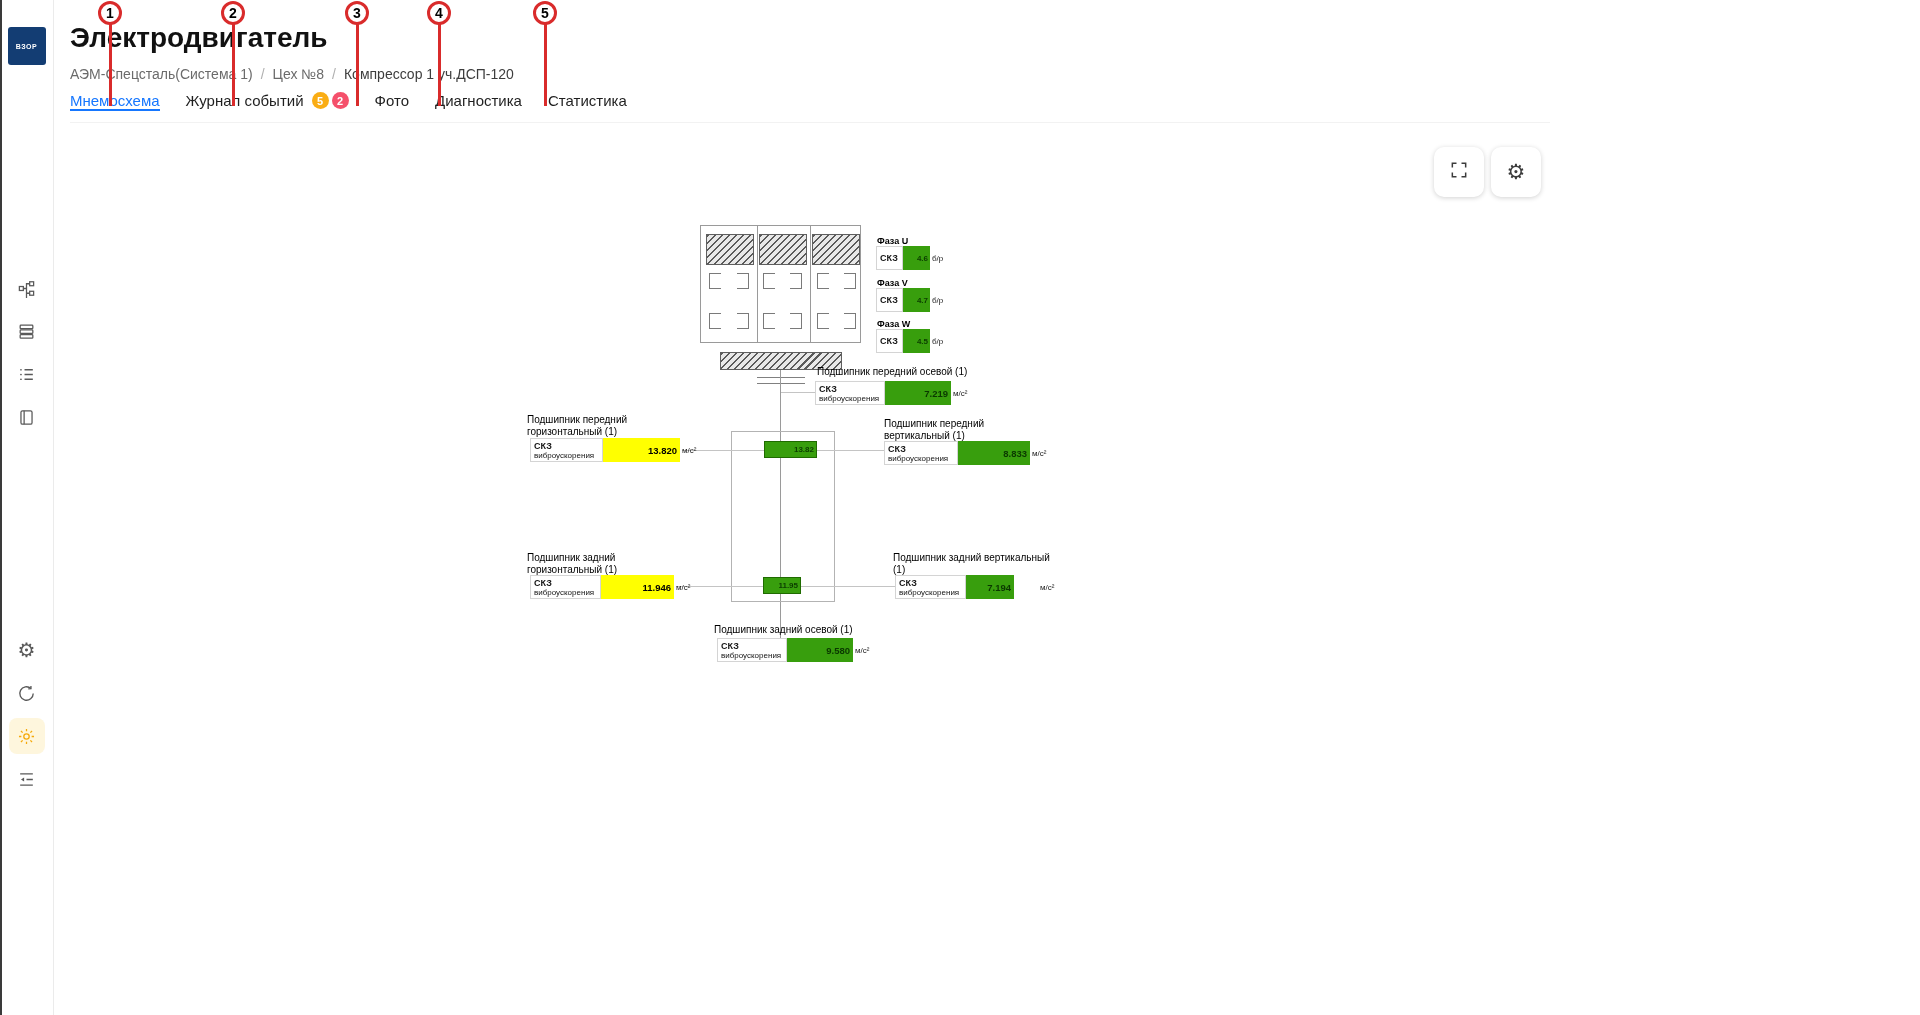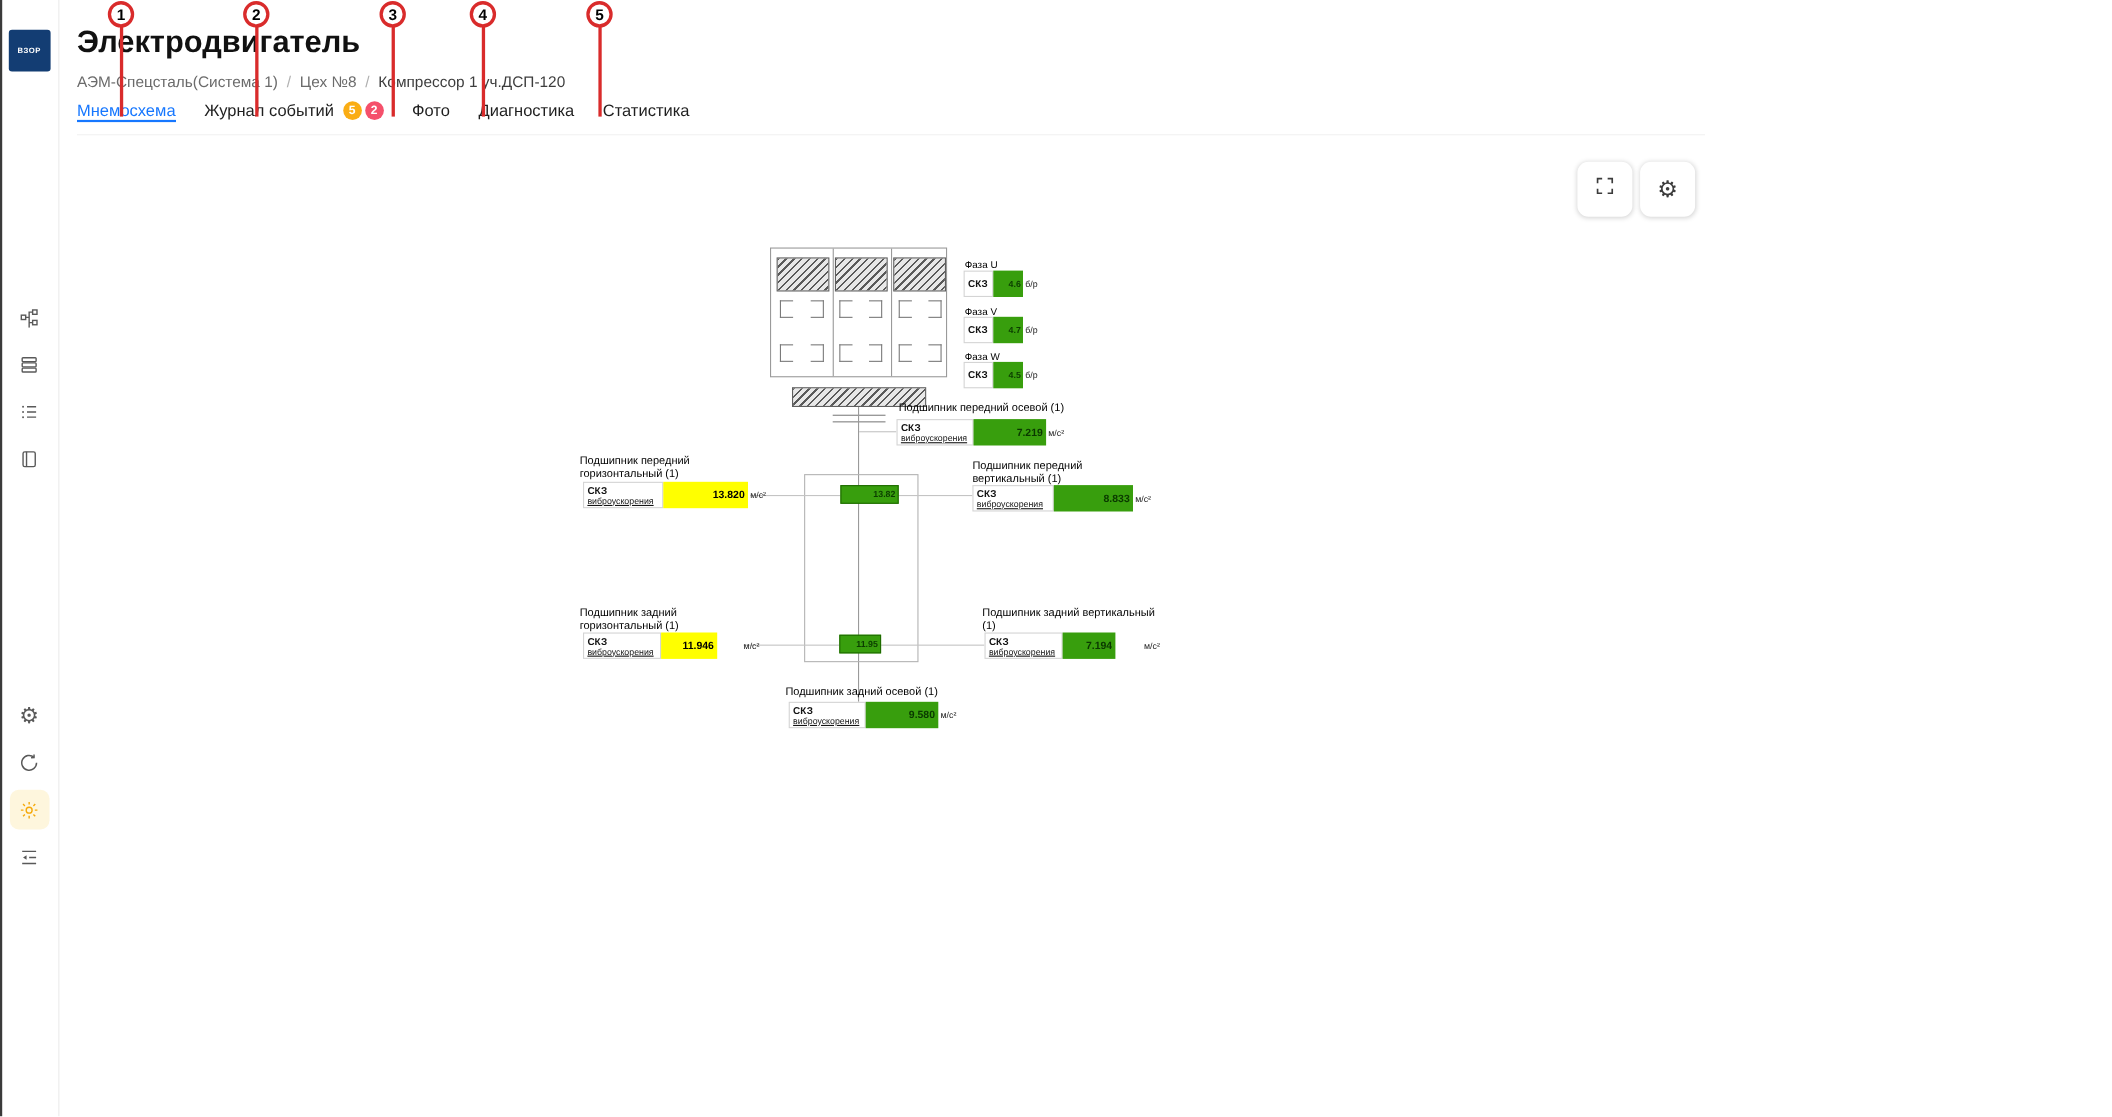--- a/index.html
+++ b/index.html
@@ -104,30 +104,30 @@
     border: 1px solid #1f6b00; color: #0b3d00; font-size: 8px; font-weight: 600;
     display: flex; align-items: center; justify-content: flex-end; padding-right: 2px;
   }
 
   .lb { position: absolute; font-size: 10px; line-height: 1.2; color: #000; white-space: pre-line; }
   .mt {
     position: absolute; height: 24px; background: #fff; border: 1px solid #d4d4d4;
     display: flex; flex-direction: column; justify-content: center; padding-left: 3px;
   }
   .mt .m1 { font-size: 9px; font-weight: 700; }
-  .mt .m2 { font-size: 8px; text-decoration: underline; }
+  .mt .m2 { font-size: 8px; }
   .bar {
     position: absolute; height: 24px; display: flex; align-items: center; justify-content: flex-end;
     padding-right: 3px; font-size: 9.5px; font-weight: 600; cursor: pointer;
   }
   .bar.ok { background: var(--status-ok, #389e0d); color: #0a3800; }
   .bar.warn { background: var(--status-warning, #ffff00); color: #000; padding-left: 32px; }
   .un { position: absolute; font-size: 8px; color: #1a1a1a; }
 
-  .ph-label { position: absolute; font-size: 9px; font-weight: 400; color: #000; }
+  .ph-label { position: absolute; font-size: 9px; font-weight: 700; color: #000; }
   .ph-mt { position: absolute; width: 27px; height: 24px; background: #fff; border: 1px solid #d4d4d4; font-size: 9px; font-weight: 700; display: flex; align-items: center; padding-left: 3px; }
   .ph-val { position: absolute; width: 27px; height: 24px; background: var(--status-ok, #389e0d); color: #0b3d00; font-size: 8px; font-weight: 600; display: flex; align-items: center; justify-content: flex-end; padding-right: 2px; cursor: pointer; }
 </style>
 </head>
 <body>
 
 <div class="window-edge"></div>
 
 <aside class="sidebar">
   <div class="logo">
@@ -354,21 +354,21 @@
   </div>
   <div class="bar ok" style="left:958px;top:441px;width:72px">8.833</div>
   <div class="un" style="left:1032px;top:449px">м/с²</div>
 
   <div class="lb" style="left:527px;top:552px">Подшипник задний
 горизонтальный (1)</div>
   <div class="mt" style="left:530px;top:575px;width:71px">
     <span class="m1">СКЗ</span>
     <span class="m2">виброускорения</span>
   </div>
-  <div class="bar warn" style="left:601px;top:575px;width:51px">11.946</div>
+  <div class="bar warn" style="left:601px;top:575px;width:73px">11.946</div>
   <div class="un" style="left:676px;top:583px">м/с²</div>
 
   <div class="lb" style="left:893px;top:552px">Подшипник задний вертикальный
 (1)</div>
   <div class="mt" style="left:895px;top:575px;width:71px">
     <span class="m1">СКЗ</span>
     <span class="m2">виброускорения</span>
   </div>
   <div class="bar ok" style="left:966px;top:575px;width:48px">7.194</div>
   <div class="un" style="left:1040px;top:583px">м/с²</div>

